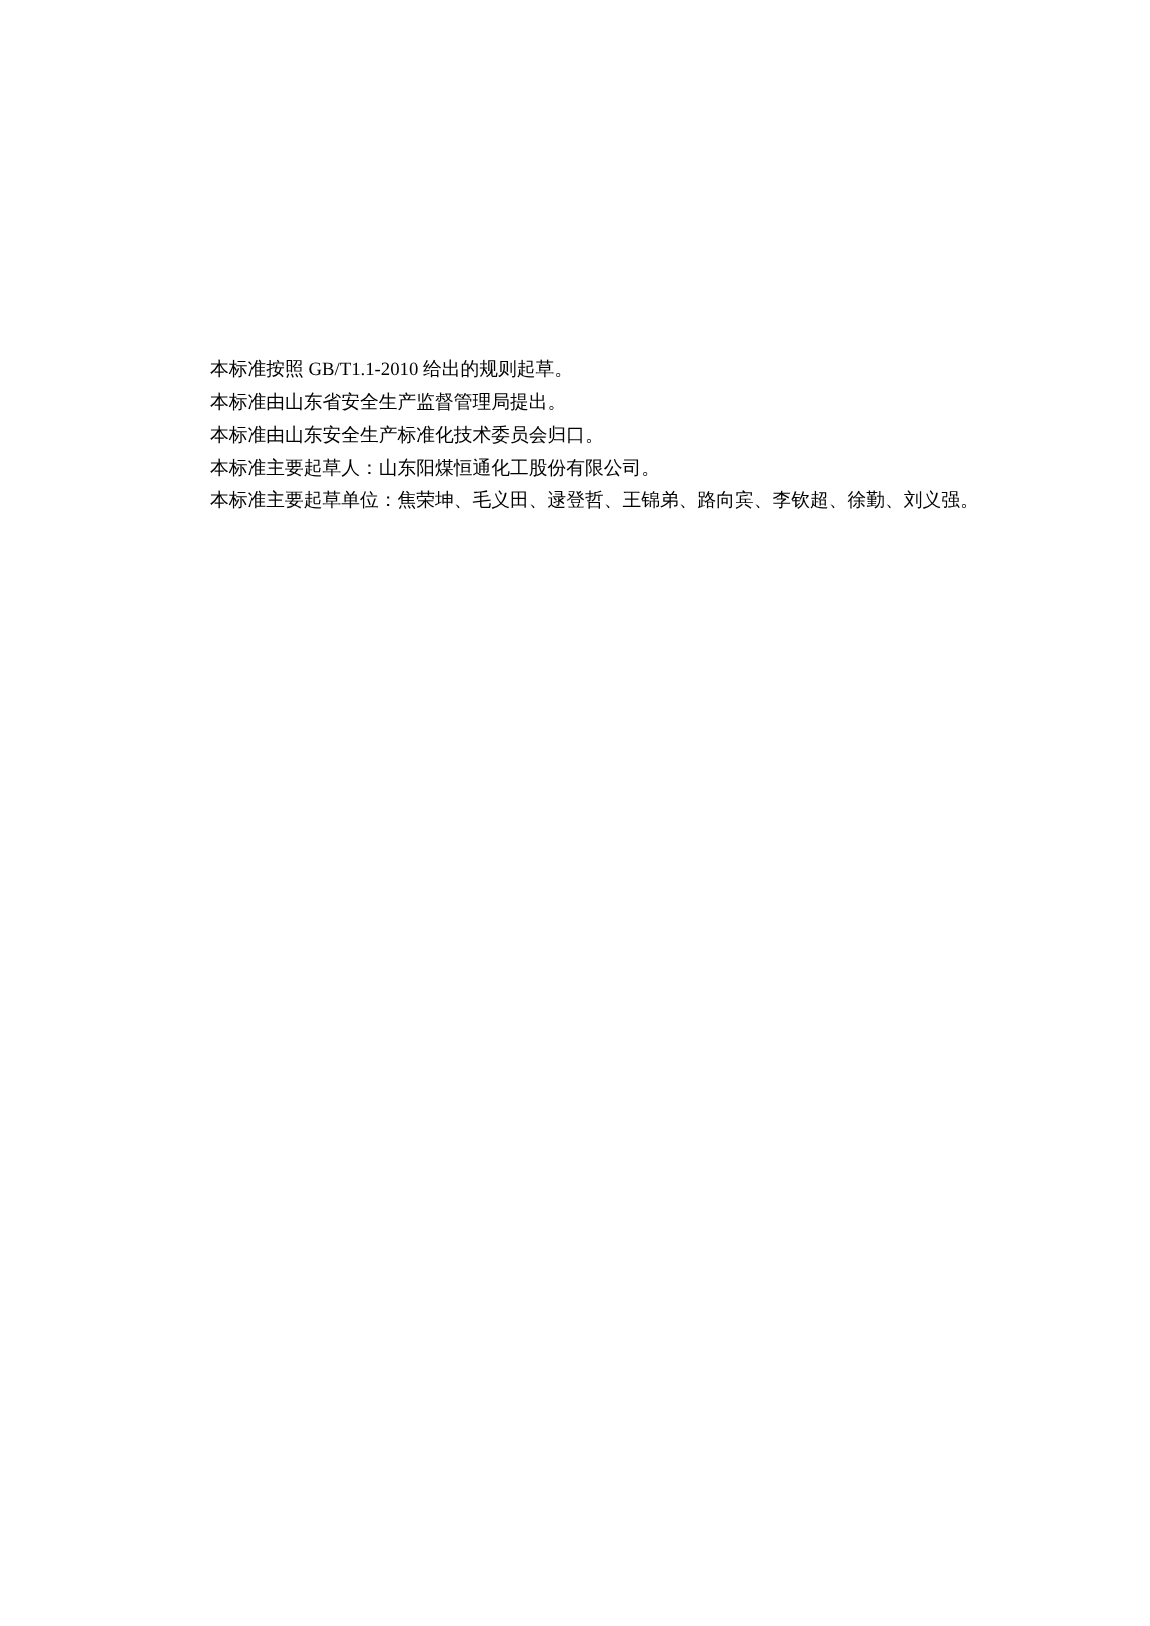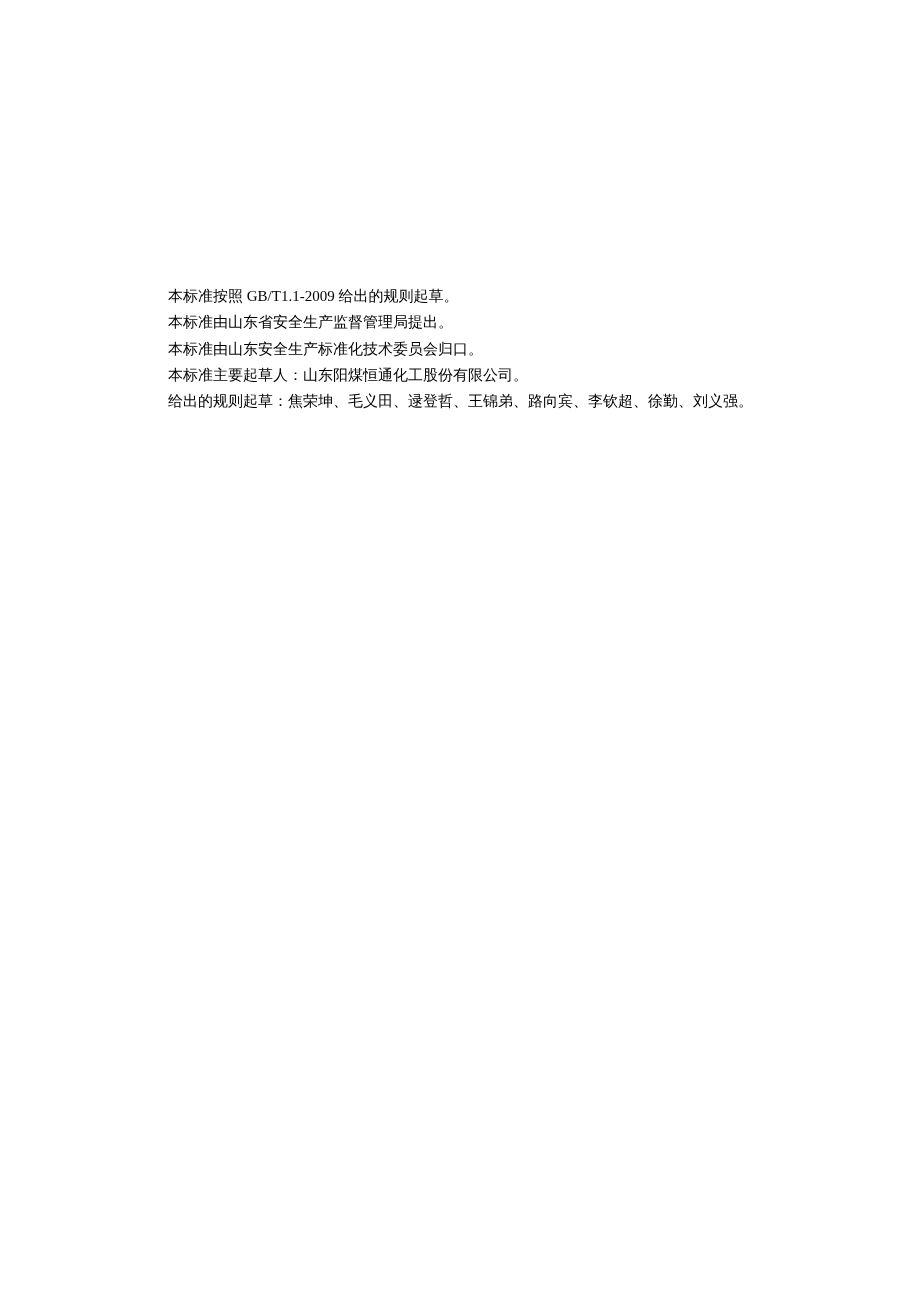--- a/index.html
+++ b/index.html
@@ -20,17 +20,17 @@
       line-height: 1.75;
     }
     .paragraph {
       text-indent: 2em;
       margin: 0;
     }
   </style>
 </head>
 <body>
 
-<p class="paragraph">本标准按照 GB/T1.1-2009 给出的规则起草。</p>
+<p class="paragraph">本标准按照 GB/T1.1-2010 给出的规则起草。</p>
 <p class="paragraph">本标准由山东省安全生产监督管理局提出。</p>
 <p class="paragraph">本标准由山东安全生产标准化技术委员会归口。</p>
 <p class="paragraph">本标准主要起草人：山东阳煤恒通化工股份有限公司。</p>
-<p class="paragraph">给出的规则起草：焦荣坤、毛义田、逯登哲、王锦弟、路向宾、李钦超、徐勤、刘义强。</p>
+<p class="paragraph">本标准主要起草单位：焦荣坤、毛义田、逯登哲、王锦弟、路向宾、李钦超、徐勤、刘义强。</p>
 
 </body></html>

